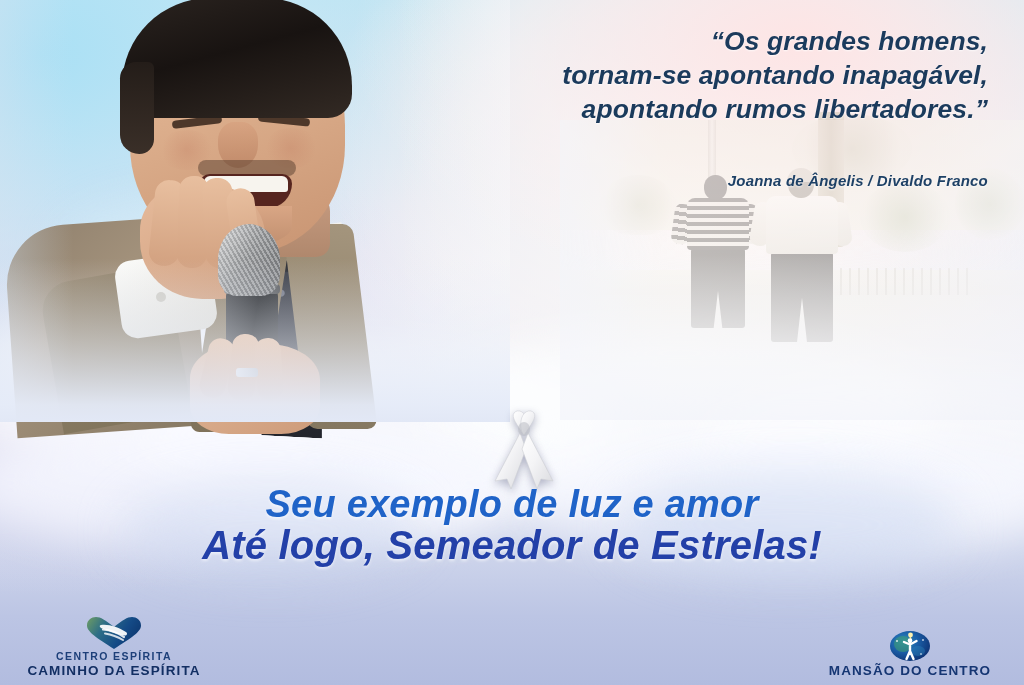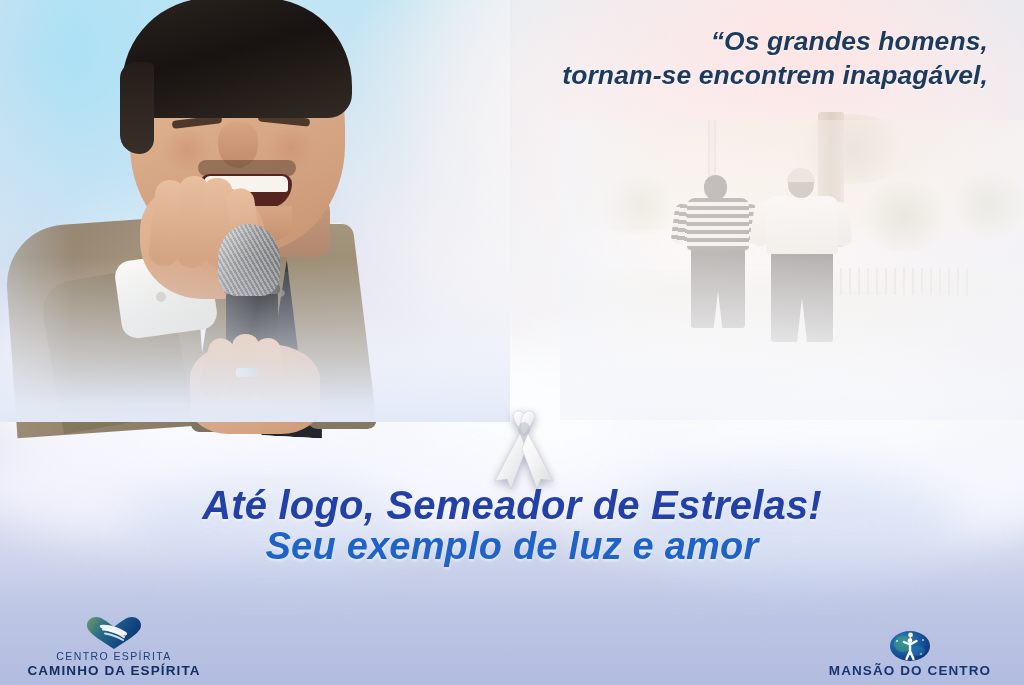--- a/index.html
+++ b/index.html
@@ -220,21 +220,21 @@
        text-shadow:0 2px 3px rgba(255,255,255,.55); }
   .hl1{ font-size:40px; line-height:42px; color:#2340a8; letter-spacing:.2px; }
   .hl2{ font-size:38px; line-height:40px; color:#1f63c8; letter-spacing:.2px; }
   .hl3{ font-size:38px; line-height:40px; color:#2e82c8; letter-spacing:.2px; }
 
   
   .logo{ position:absolute; bottom:6px; text-align:center; }
   .logo-left{ left:14px; width:200px; }
   .logo-right{ right:14px; width:200px; }
   .logo-mark{ height:34px; display:flex; align-items:center; justify-content:center; }
-  .logo-t1{ font-size:10.5px; font-weight:normal; letter-spacing:1.4px;
+  .logo-t1{ font-size:10.5px; font-weight:bold; letter-spacing:1.4px;
             color:#1d3f79; line-height:13px; }
   .logo-t2{ font-size:13.5px; font-weight:bold; letter-spacing:1.1px;
             color:#132f63; line-height:16px; }
   .logo-t3{ font-size:13.5px; font-weight:bold; letter-spacing:1.1px;
             color:#163673; line-height:16px; }
 </style>
 </head>
 <body>
 
 <div class="poster">
@@ -326,43 +326,45 @@
     <div class="pp h2f h2f1"></div>
     <div class="pp h2f h2f2"></div>
     <div class="pp h2f h2f3"></div>
     <div class="pp ring"></div>
 
     <div class="portrait-fade"></div>
   </div>
 
   <div class="quote">
     <span class="ql">“Os grandes homens,</span>
-    <span class="ql">tornam-se encontrem inapagável,</span>
-  </div>
+    <span class="ql">tornam-se apontando inapagável,</span>
+    <span class="ql">apontando rumos libertadores.”</span>
+  </div>
+  <div class="quote-author">Joanna de Ângelis / Divaldo Franco</div>
 
   <div class="ribbon">
     <svg width="74" height="82" viewBox="0 0 74 82" aria-hidden="true">
       <defs>
         <linearGradient id="rg" x1="0" y1="0" x2="1" y2="1">
           <stop offset="0%" stop-color="#ffffff"></stop>
           <stop offset="45%" stop-color="#f4f4f6"></stop>
           <stop offset="100%" stop-color="#d9dade"></stop>
         </linearGradient>
       </defs>
       <path d="M37 26 C30 16 24 8 27 4 C31 -1 39 3 40 12 C41 20 39 24 37 26 Z" fill="url(#rg)" stroke="#cfd0d6" stroke-width=".6"></path>
       <path d="M37 26 C44 16 50 8 47 4 C43 -1 35 3 34 12 C33 20 35 24 37 26 Z" fill="url(#rg)" stroke="#cfd0d6" stroke-width=".6"></path>
       <path d="M33 24 L8 72 L20 70 L24 80 L39 40 Z" fill="url(#rg)" stroke="#cdced4" stroke-width=".6"></path>
       <path d="M41 24 L66 72 L54 70 L50 80 L35 40 Z" fill="url(#rg)" stroke="#cdced4" stroke-width=".6"></path>
       <ellipse cx="37" cy="20" rx="6" ry="7" fill="#b9bbc2" opacity=".55"></ellipse>
     </svg>
   </div>
 
   <div class="headline">
+    <span class="hl hl2">Seu exemplo de luz e amor</span>
     <span class="hl hl1">Até logo, Semeador de Estrelas!</span>
-    <span class="hl hl2">Seu exemplo de luz e amor</span>
   </div>
 
   <div class="logo logo-left">
     <div class="logo-mark">
       <svg width="58" height="34" viewBox="0 0 58 34" aria-hidden="true">
         <defs>
           <linearGradient id="hg" x1="0" y1="0" x2="1" y2="0.4">
             <stop offset="0%" stop-color="#6f9d63"></stop>
             <stop offset="35%" stop-color="#2e6f86"></stop>
             <stop offset="75%" stop-color="#144a86"></stop>

